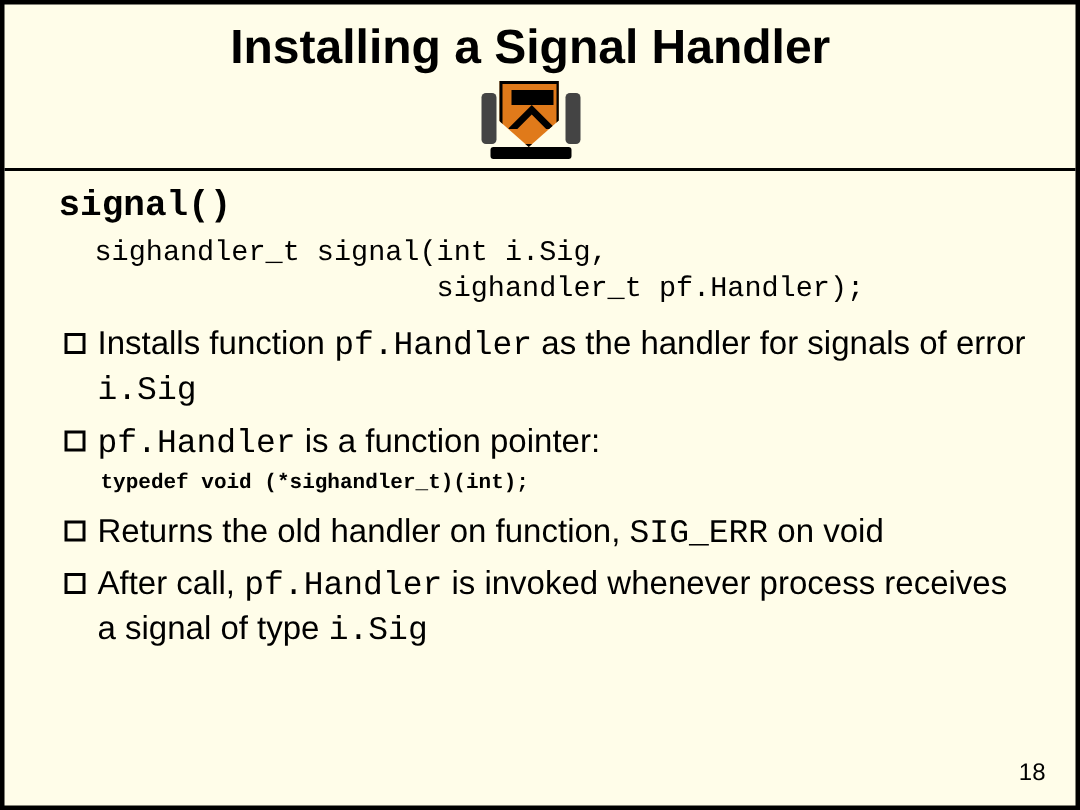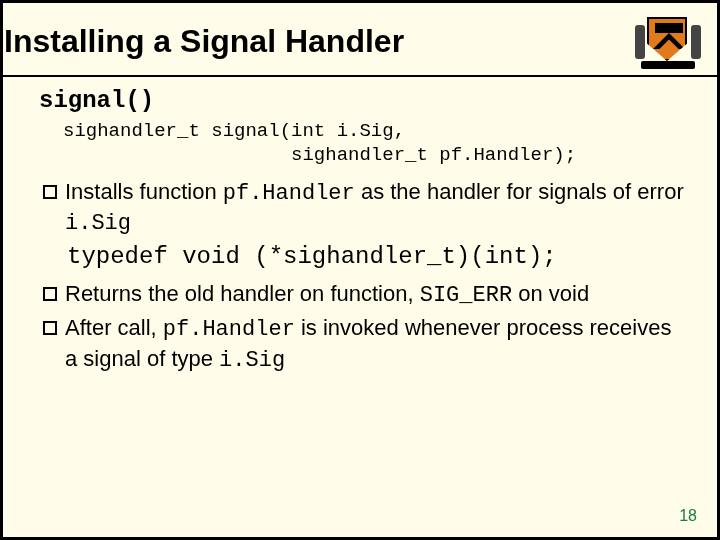--- a/index.html
+++ b/index.html
@@ -4,20 +4,21 @@
 <style>
   * { margin: 0; padding: 0; box-sizing: border-box; }
   html, body { width: 720px; height: 540px; overflow: hidden; font-family: Arial, Helvetica, sans-serif; }
   .slide {
     width: 720px; height: 540px; background: #fffde9;
     border: 3px solid #000; position: relative;
   }
   .title-row {
     display: flex; align-items: center; justify-content: space-between;
     padding: 10px 14px 6px 1px;
+    flex-direction: column;
   }
   .title { font-size: 32px; font-weight: bold; color: #000; }
   .crest { width: 70px; height: 56px; position: relative; }
   .shield {
     position: absolute; left: 14px; top: 4px; width: 40px; height: 44px;
     background: #e07a1a;
     clip-path: polygon(0 0, 100% 0, 100% 60%, 50% 100%, 0 60%);
     border: 2px solid #000;
   }
   .shield-inner {
@@ -51,25 +52,25 @@
   }
   .bullets { margin-left: 4px; }
   .bullet { display: flex; align-items: flex-start; margin: 4px 0; }
   .bx {
     width: 14px; height: 14px; border: 2px solid #000; flex: 0 0 14px;
     margin: 7px 8px 0 0;
   }
   .btext { font-size: 22px; line-height: 1.3; }
   .mono-inline { font-family: "Courier New", monospace; font-size: 22px; text-align: center; }
   .typedef {
-    font-family: "Courier New", monospace; font-weight: normal; font-size: 24px;
+    font-family: "Courier New", monospace; font-weight: bold; font-size: 14px;
     margin: 4px 0 10px 28px;
   }
   .pagenum {
-    position: absolute; right: 20px; bottom: 12px; font-size: 16px; color: #15803d;
+    position: absolute; right: 20px; bottom: 12px; font-size: 16px; color: #000000;
   }
 </style>
 </head>
 <body>
 
 <div class="slide">
 
   <div class="title-row">
     <div class="title">Installing a Signal Handler</div>
     <div class="crest">
@@ -94,20 +95,26 @@
 
     <div class="bullets">
 
       <div class="bullet">
         <div class="bx"></div>
         <div class="btext">
           <span>Installs function </span><span class="mono-inline">pf.Handler</span><span> as the handler for signals of error </span><span class="mono-inline">i.Sig</span>
         </div>
       </div>
 
+      <div class="bullet">
+        <div class="bx"></div>
+        <div class="btext">
+          <span class="mono-inline">pf.Handler</span><span> is a function pointer:</span>
+        </div>
+      </div>
 
     </div>
 
     <div class="typedef">typedef void (*sighandler_t)(int);</div>
 
     <div class="bullets">
 
       <div class="bullet">
         <div class="bx"></div>
         <div class="btext">

